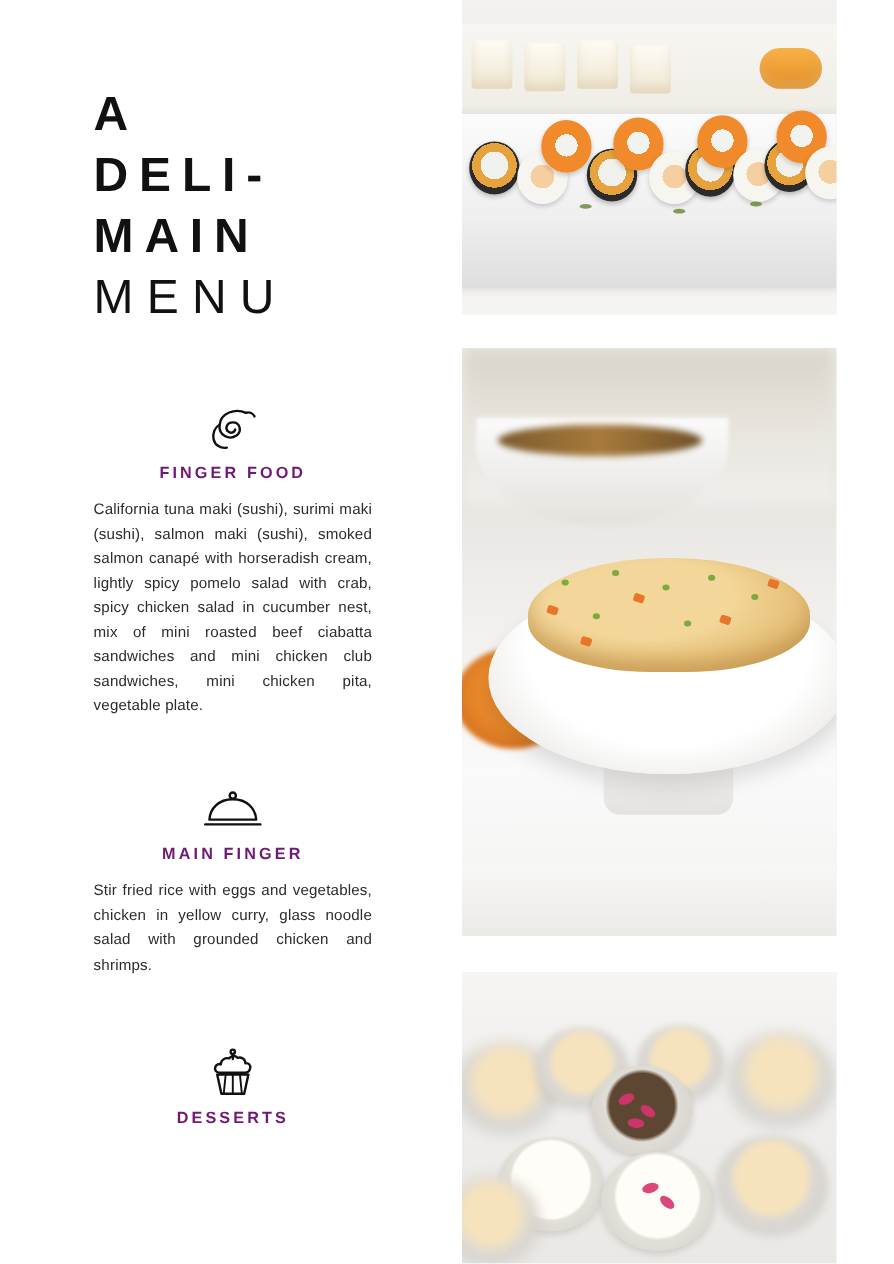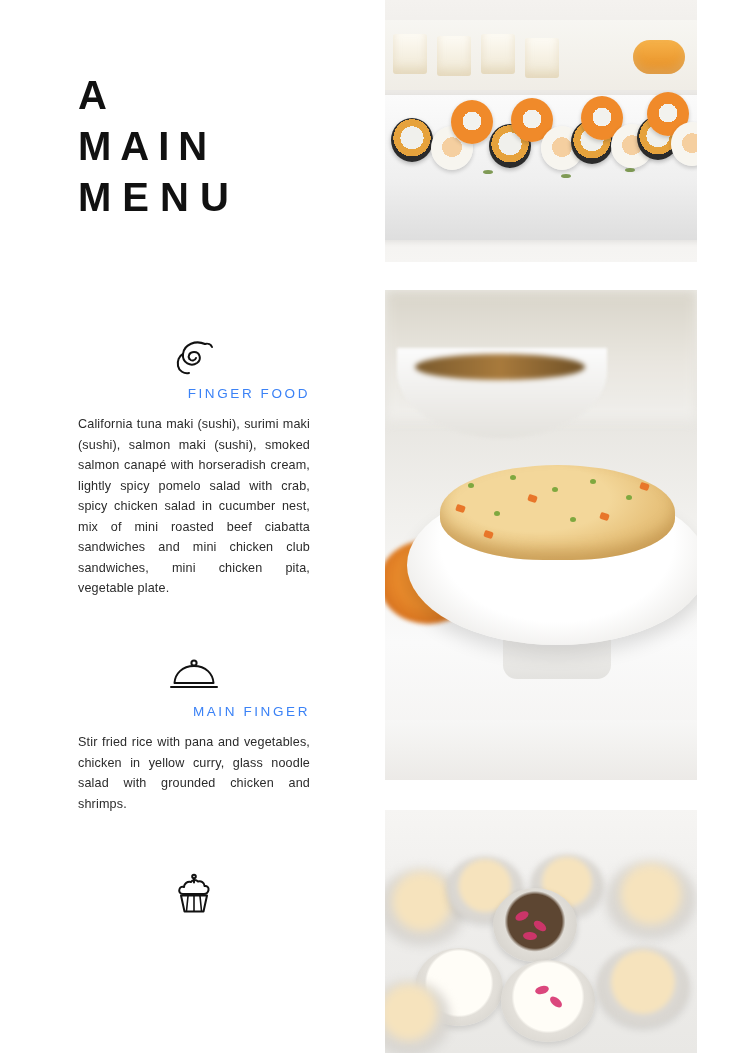--- a/index.html
+++ b/index.html
@@ -34,43 +34,43 @@
   .title-line {
     font-family: "Liberation Sans", sans-serif;
     font-weight: 700;
     font-size: 40px;
     line-height: 51px;
     letter-spacing: 9px;
     color: #111111;
     white-space: nowrap;
   }
   .title-line.thin {
-    font-weight: 700;
+    font-weight: 400;
     letter-spacing: 11px;
   }
 
   
   .section {
     position: absolute;
     left: 78px;
     width: 232px;
   }
   .section-icon {
     height: 46px;
     display: flex;
     align-items: flex-end;
     justify-content: center;
     margin-bottom: 8px;
   }
   .section-heading {
-    text-align: right;
-    font-weight: 400;
+    text-align: center;
+    font-weight: 700;
     font-size: 13.5px;
     letter-spacing: 2.6px;
-    color: #3b82f6;
+    color: #701a75;
     margin-bottom: 13px;
   }
   .section-body {
     font-size: 12.6px;
     line-height: 20.5px;
     color: #2b2b2b;
     text-align: justify;
     text-justify: inter-word;
     letter-spacing: 0.15px;
   }
@@ -228,20 +228,21 @@
 
   svg { display: block; }
 </style>
 </head>
 <body>
 
 <div class="left-col">
 
   <div class="title-block">
     <div class="title-line">A</div>
+    <div class="title-line">DELI-</div>
     <div class="title-line">MAIN</div>
     <div class="title-line thin">MENU</div>
   </div>
 
   <div class="section" id="finger-food">
     <div class="section-icon">
       <svg width="44" height="40" viewBox="0 0 44 40" fill="none" stroke="#111111" stroke-width="2" stroke-linecap="round" stroke-linejoin="round">
         <path d="M33 6 C24 2, 12 6, 11 16 C10 25, 19 29, 25 25 C30 21.5, 28 14, 22 14 C17.5 14, 15.5 18, 17.5 21"></path>
         <path d="M33 6 C36 5, 39 6.5, 40 9"></path>
         <path d="M11 16 C7 18, 5 23, 6 28 C7 33, 12 36, 17 35"></path>
@@ -254,35 +255,36 @@
 
   <div class="section" id="main-dishes">
     <div class="section-icon">
       <svg width="52" height="40" viewBox="0 0 52 40" fill="none" stroke="#111111" stroke-width="2" stroke-linecap="round" stroke-linejoin="round">
         <circle cx="26" cy="7" r="2.6"></circle>
         <path d="M26 10 C14 10, 7 18, 6.5 27 L45.5 27 C45 18, 38 10, 26 10 Z"></path>
         <path d="M3 31 L49 31"></path>
       </svg>
     </div>
     <div class="section-heading">MAIN FINGER</div>
-    <div class="section-body">Stir fried rice with pana and vegetables, chicken in yellow curry, glass noodle salad with grounded chicken and shrimps.</div>
+    <div class="section-body">Stir fried rice with eggs and vegetables, chicken in yellow curry, glass noodle salad with grounded chicken and shrimps.</div>
   </div>
 
   <div class="section" id="desserts">
     <div class="section-icon">
       <svg width="42" height="44" viewBox="0 0 42 44" fill="none" stroke="#111111" stroke-width="2" stroke-linecap="round" stroke-linejoin="round">
         <circle cx="21" cy="4.5" r="1.8"></circle>
         <path d="M21 7 C21 9, 21 9.5, 21 10.5"></path>
         <path d="M10 22 C7 22, 5.5 19.5, 6.5 17 C7.3 15, 9.5 14.2, 11 15 C11 11.5, 14.5 9, 18 10 C19.5 7.5, 23 7.5, 25 9.5 C28 8.5, 31.5 10.5, 31.5 14 C34 13.5, 36 15.5, 35.5 18 C35 20.5, 33 22, 31 22 Z"></path>
         <path d="M8 23.5 L34 23.5 L30.5 39.5 L11.5 39.5 Z"></path>
         <path d="M15 24 L13.5 39" stroke-width="1.6"></path>
         <path d="M21 24 L21 39" stroke-width="1.6"></path>
         <path d="M27 24 L28.5 39" stroke-width="1.6"></path>
       </svg>
     </div>
+    <div class="section-heading">DESSERTS</div>
   </div>
 
 </div>
 
 <div class="photo" id="photo-sushi">
   <div class="ph-inner">
     <div class="sushi-bg"></div>
     <div class="sushi-back"></div>
     <div class="cube" style="left:8px;  top:34px;"></div>
     <div class="cube" style="left:52px; top:36px;"></div>

